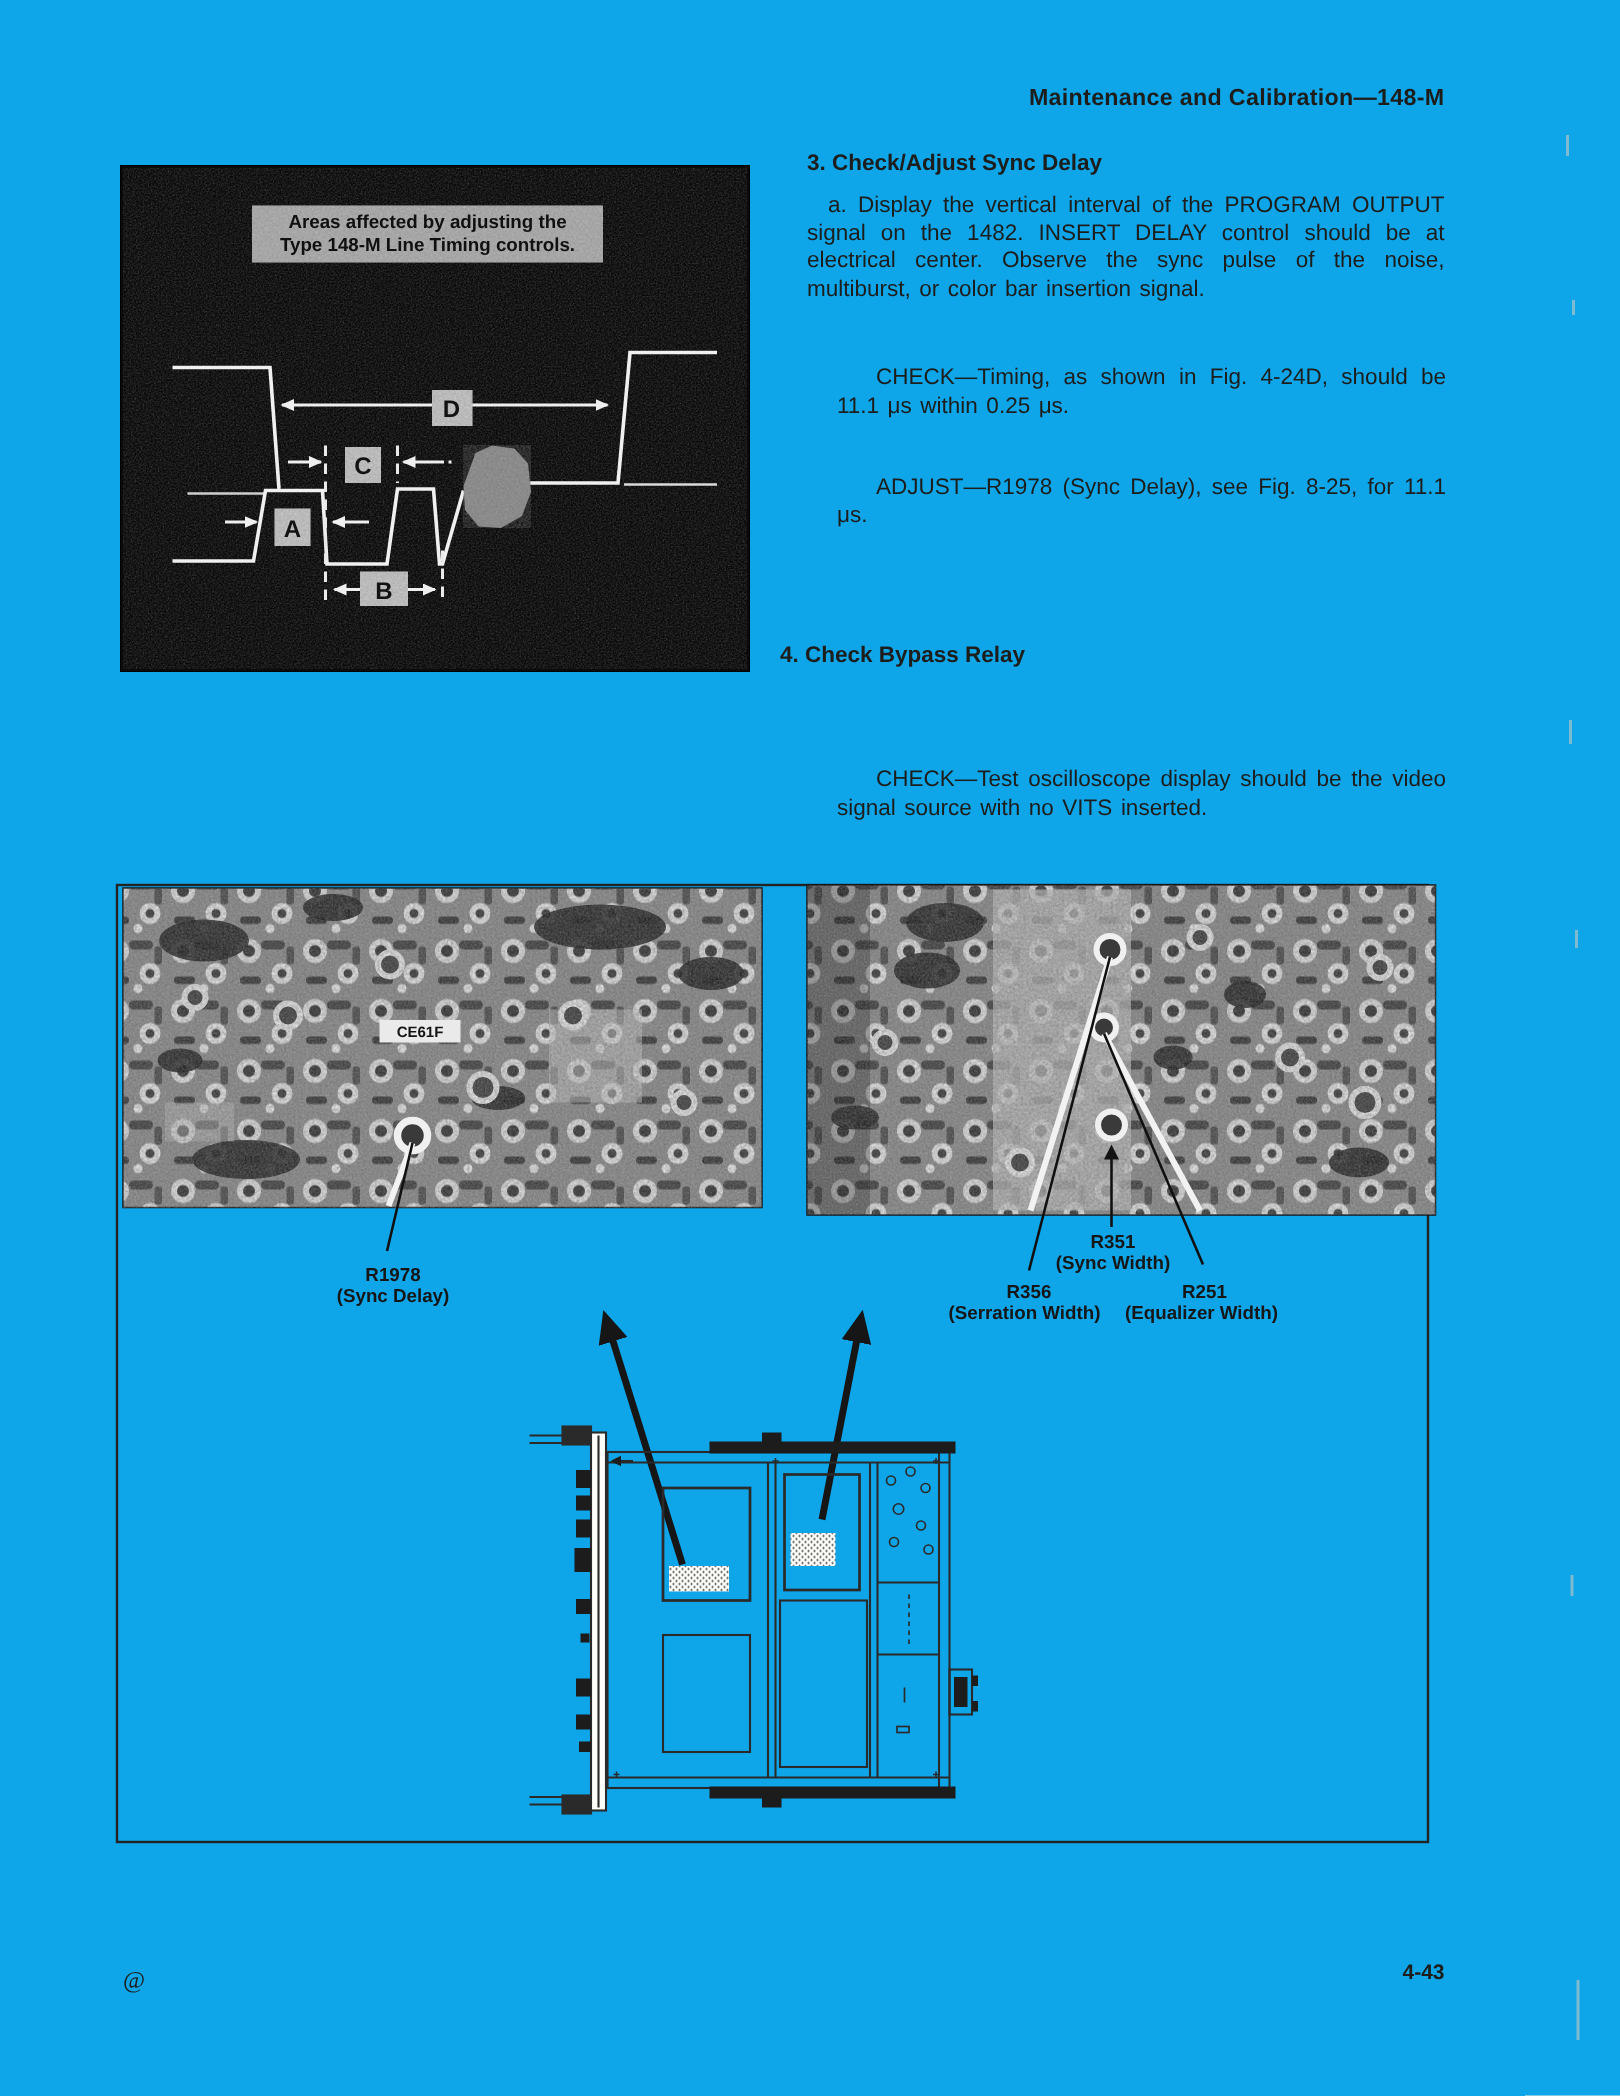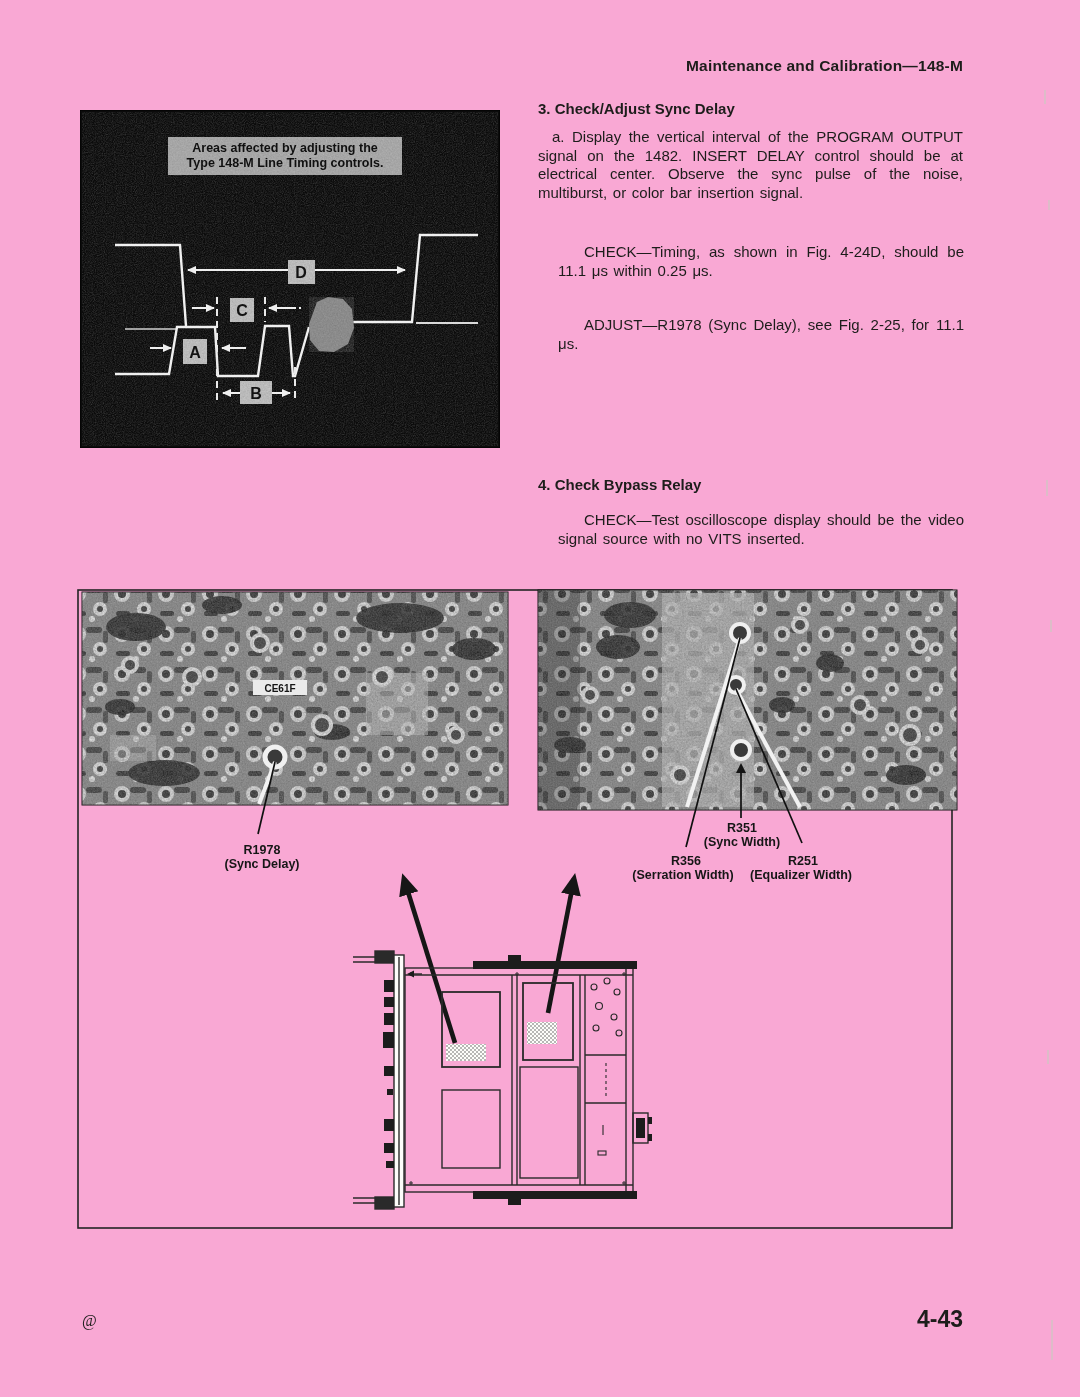--- a/index.html
+++ b/index.html
@@ -1,27 +1,27 @@
 <!DOCTYPE html>
 <html><head>
 <meta charset="utf-8">
 <style>
   html,body{margin:0;padding:0;background:#e8e8e4;}
   .page{
     position:relative;width:1080px;height:1397px;margin:0 auto;
-    background:#f9a8d4;color:#1d1d1b;overflow:hidden;
+    background:#0ea5e9;color:#1d1d1b;overflow:hidden;
     font-family:"Liberation Sans",sans-serif;
   }
   .abs{position:absolute;}
   .hdr{font-weight:bold;font-size:15.5px;text-align:right;letter-spacing:.2px;}
   .h2{font-weight:bold;font-size:15px;}
   .body-text{font-size:15px;line-height:18.6px;text-align:justify;word-spacing:1.5px;}
   .hang{text-indent:26px;}
   .cap{font-weight:bold;font-size:13px;text-align:center;letter-spacing:.2px;}
-  .pgnum{font-weight:bold;font-size:23px;text-align:right;}
+  .pgnum{font-weight:bold;font-size:14px;text-align:right;}
   .atmark{font-size:16px;font-family:"Liberation Serif",serif;}
   .artifact{position:absolute;background:#c9c9c0;opacity:.6;}
   svg text{font-family:"Liberation Sans",sans-serif;}
 </style>
 </head>
 <body>
 
 <div class="page">
 
   <div class="abs hdr" style="left:538px;top:57px;width:425px;">Maintenance and Calibration—148-M</div>
@@ -107,23 +107,23 @@
     </g>
   </svg>
 
 
   <div class="abs h2" style="left:538px;top:100px;width:425px;">3.  Check/Adjust Sync Delay</div>
 
   <div class="abs body-text" style="left:538px;top:128px;width:425px;text-indent:14px;">a.  Display the vertical interval of the PROGRAM OUTPUT signal on the 1482. INSERT DELAY control should be at electrical center. Observe the sync pulse of the noise, multiburst, or color bar insertion signal.</div>
 
   <div class="abs body-text hang" style="left:558px;top:243px;width:406px;">CHECK—Timing, as shown in Fig. 4-24D, should be 11.1 μs within 0.25 μs.</div>
 
-  <div class="abs body-text hang" style="left:558px;top:316px;width:406px;">ADJUST—R1978 (Sync Delay), see Fig. 2-25, for 11.1 μs.</div>
-
-  <div class="abs h2" style="left:538px;top:428px;width:425px;margin-top:48px;">4.  Check Bypass Relay</div>
+  <div class="abs body-text hang" style="left:558px;top:316px;width:406px;">ADJUST—R1978 (Sync Delay), see Fig. 8-25, for 11.1 μs.</div>
+
+  <div class="abs h2" style="left:520px;top:428px;width:425px;">4.  Check Bypass Relay</div>
 
 
   <div class="abs body-text hang" style="left:558px;top:511px;width:406px;">CHECK—Test oscilloscope display should be the video signal source with no VITS inserted.</div>
 
   <svg class="abs" style="left:70px;top:585px;" width="900" height="660" viewBox="0 0 900 660">
     <defs>
       <filter id="grainB" x="0" y="0" width="100%" height="100%">
         <feTurbulence type="fractalNoise" baseFrequency="0.55" numOctaves="3" seed="11"></feTurbulence>
         <feColorMatrix type="matrix" values="0 0 0 0 0.12  0 0 0 0 0.12  0 0 0 0 0.12  0.6 0.6 0.6 0 -0.3"></feColorMatrix>
       </filter>

